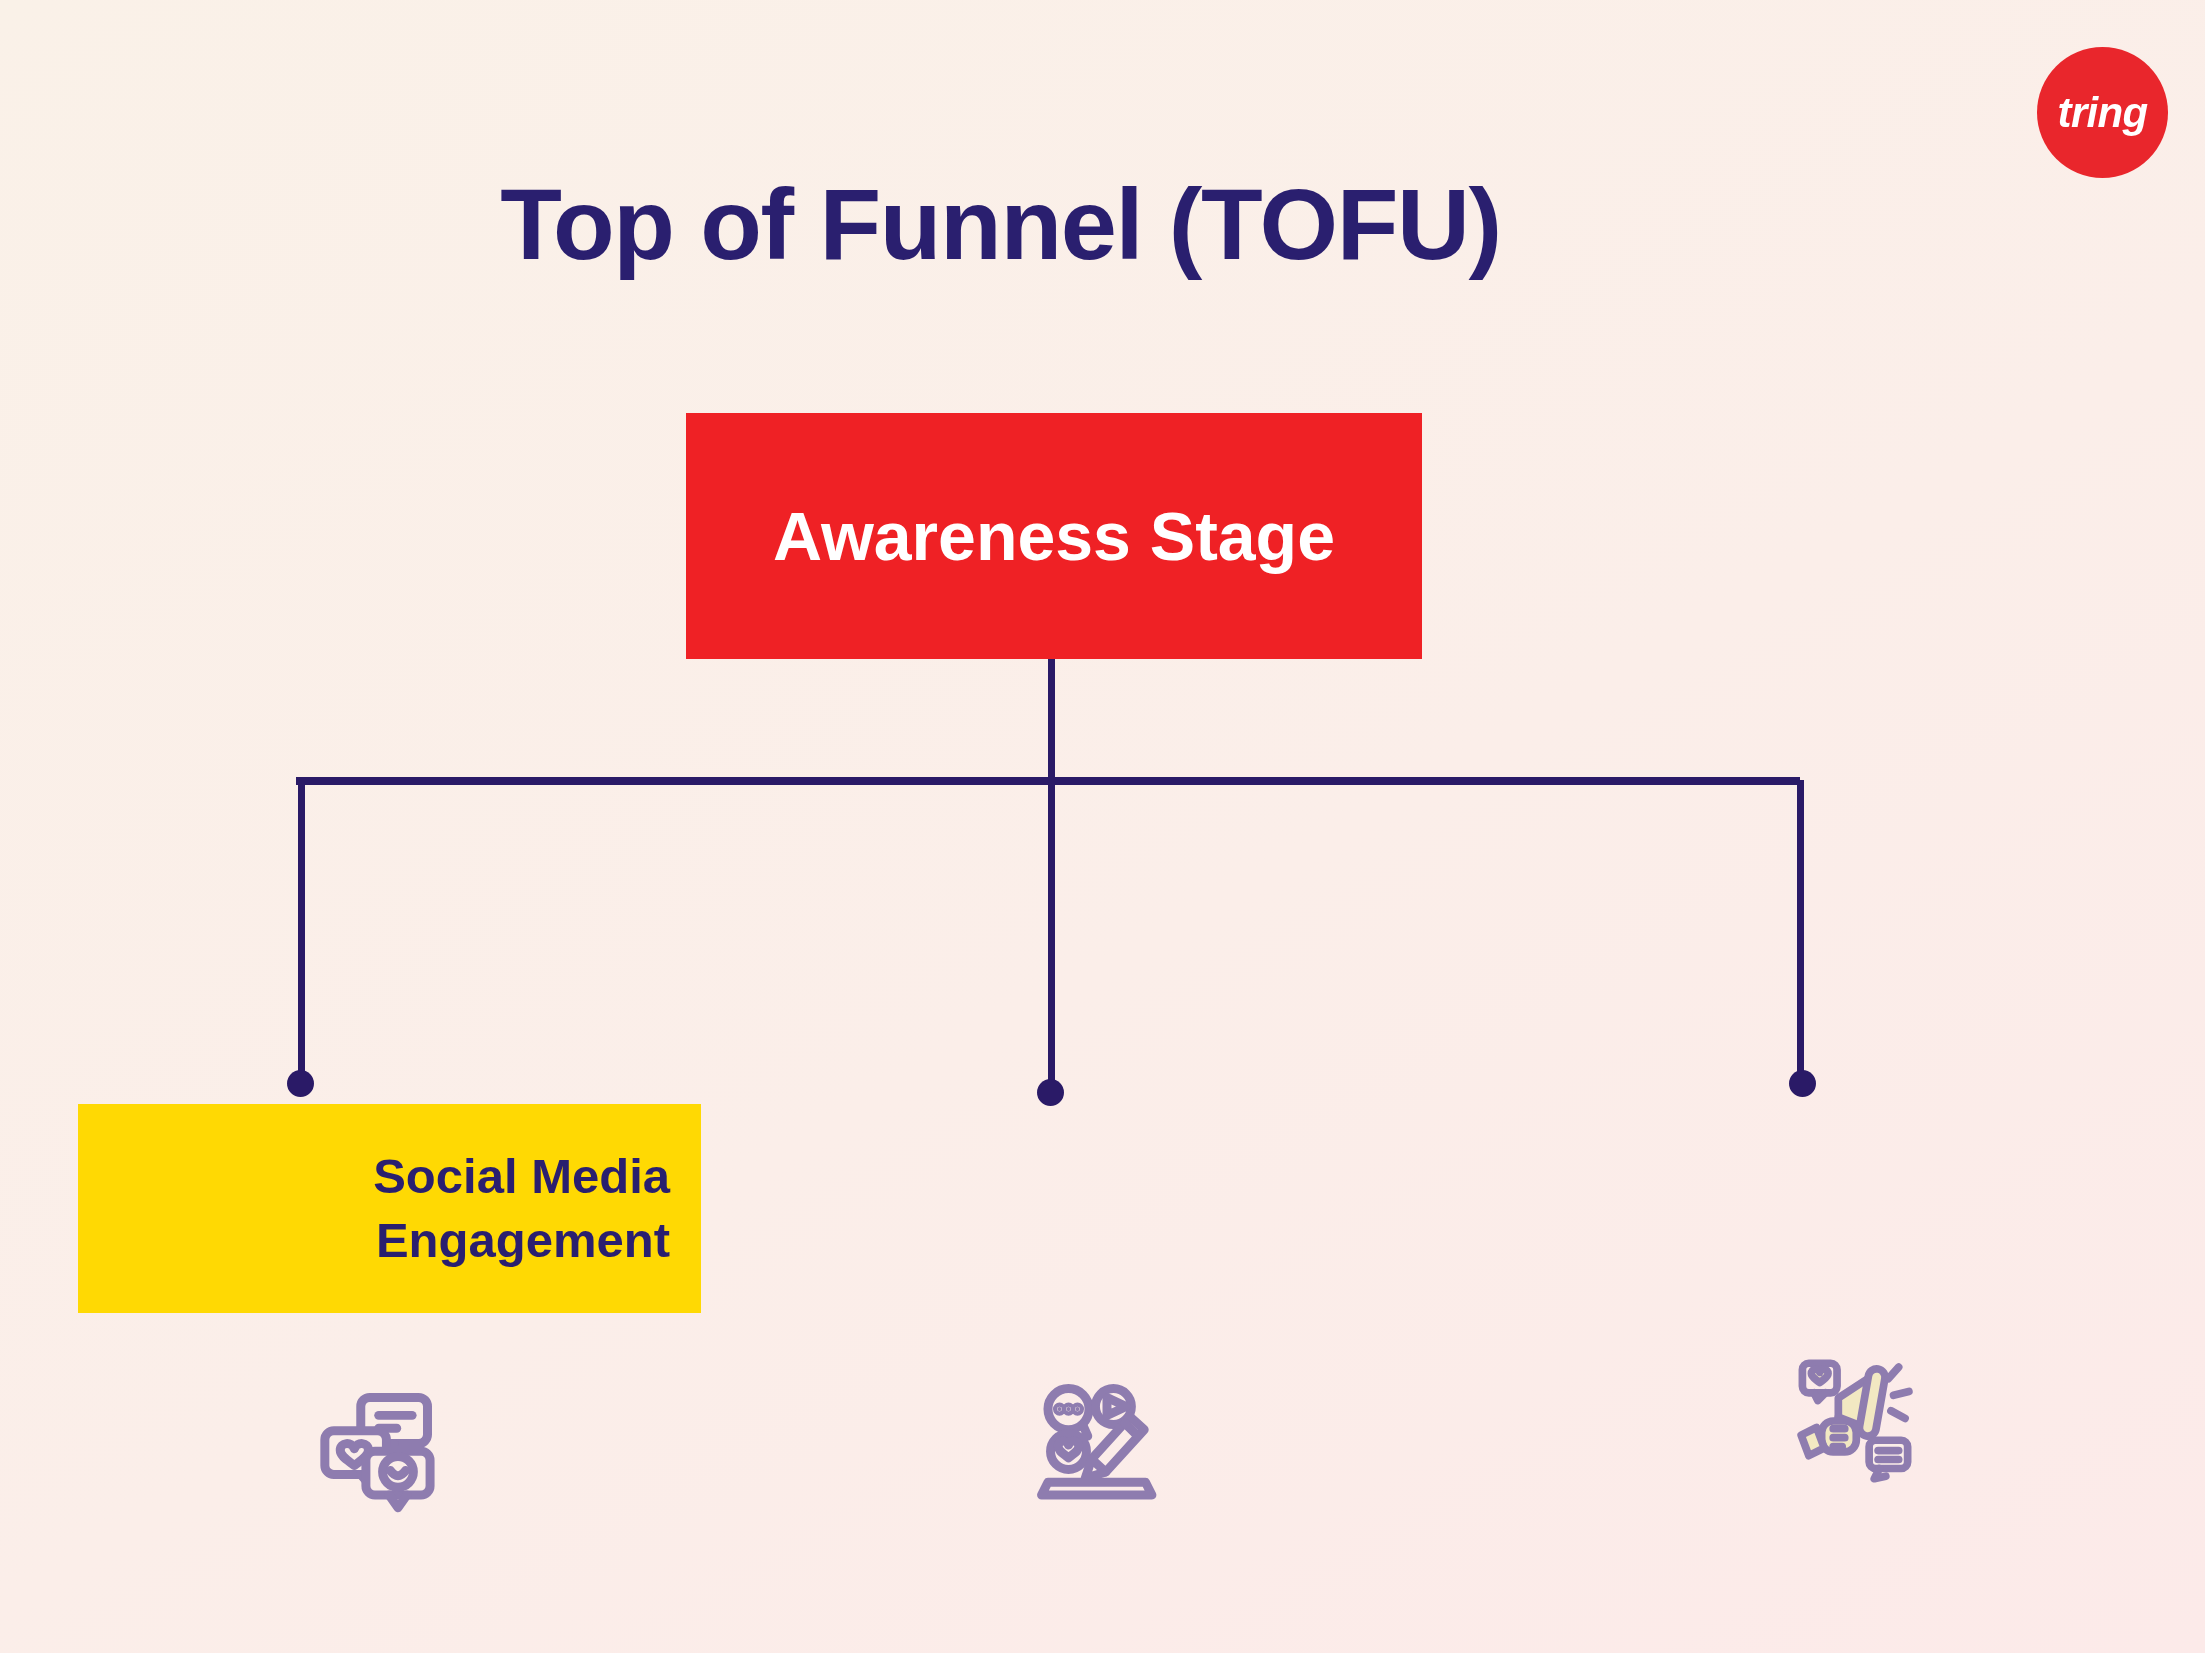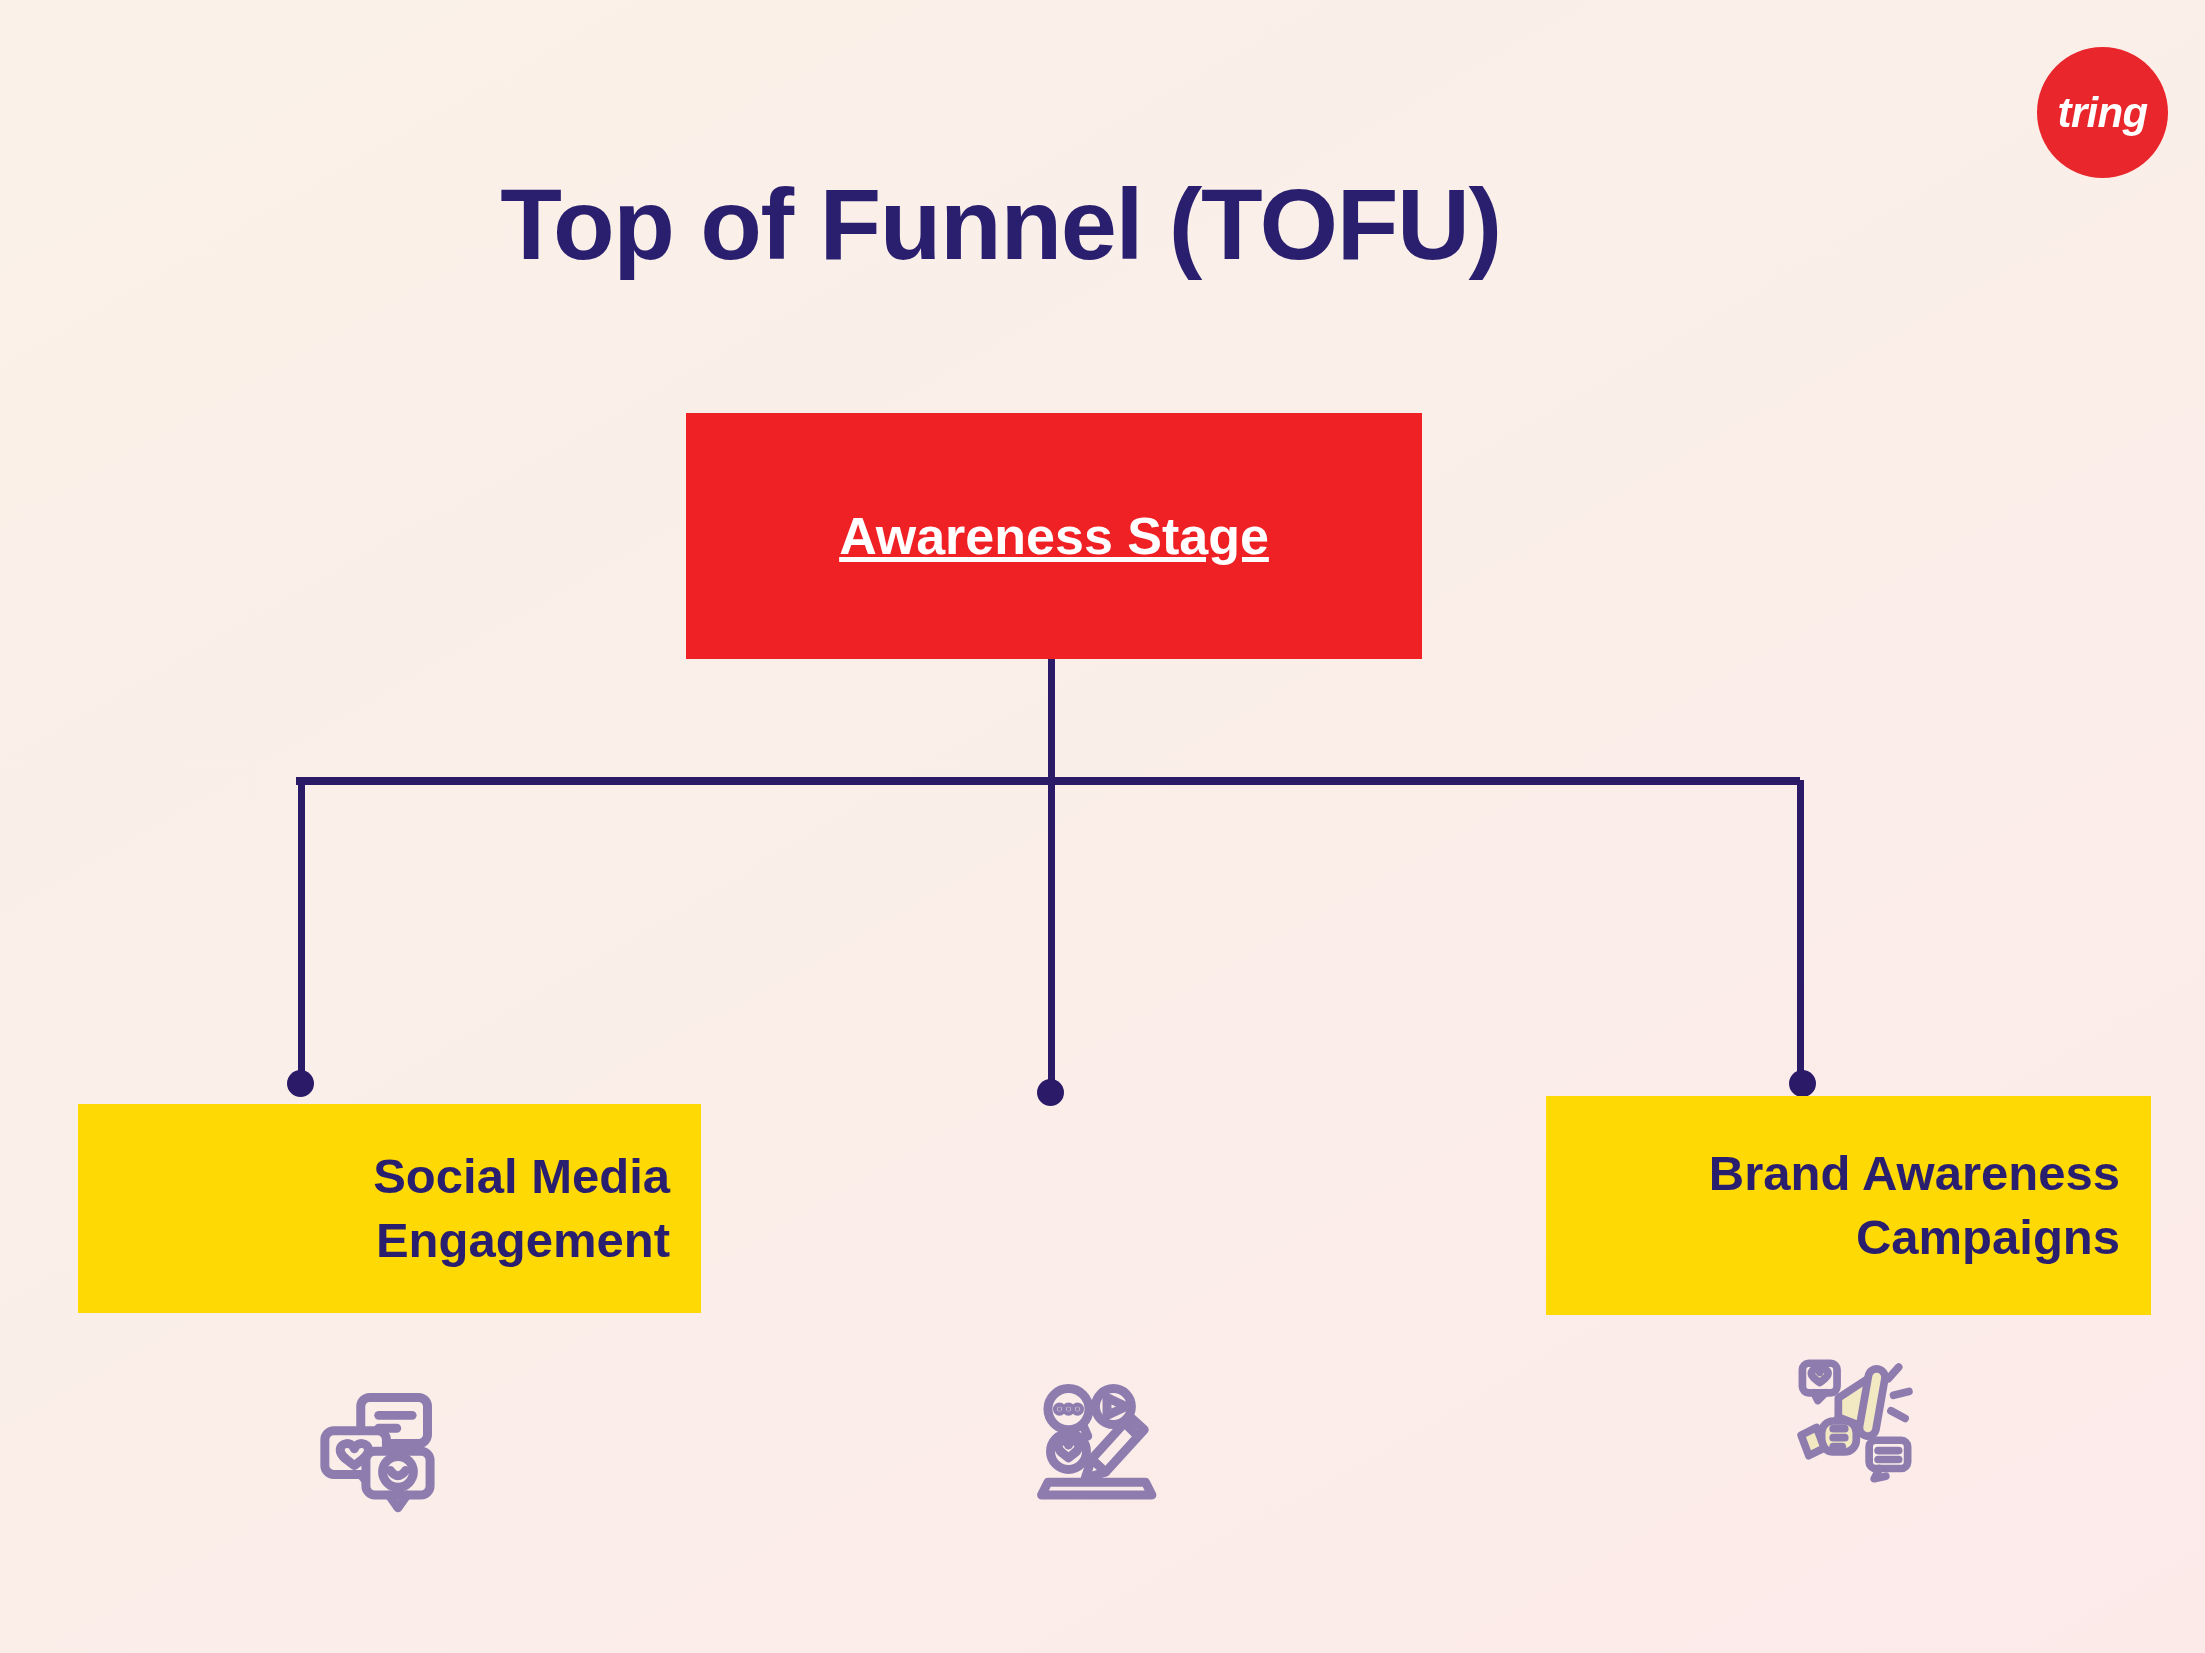--- a/index.html
+++ b/index.html
@@ -23,21 +23,21 @@
     border-radius:50%;background:#e9262c;
     display:flex;align-items:center;justify-content:center;font-style:italic;
   }
   .logo span{color:#ffffff;font-size:42px;font-weight:bold;letter-spacing:-0.7px;}
   .node{
     position:absolute;display:flex;align-items:center;justify-content:center;
     text-align:center;font-weight:bold;
   }
   .root-node{
     left:686px;top:413px;width:736px;height:246px;
-    background:#ef2125;color:#ffffff;font-size:52px;text-decoration:underline;
+    background:#ef2125;color:#ffffff;font-size:68px;
   }
   .child-node{
     background:#ffd903;color:#2a1f6f;font-size:49px;line-height:1.3;
     padding:0 31px;box-sizing:border-box;text-align:right;
   }
   .child-0{left:78px;top:1104px;width:623px;height:209px;}
   .child-1{left:765px;top:1108px;width:676px;height:222px;}
   .child-2{left:1546px;top:1096px;width:605px;height:219px;}
   .line{position:absolute;background:#2a1a67;}
   .v-mid{left:1048px;top:659px;width:6.5px;height:434px;}
@@ -75,23 +75,20 @@
 
   <div class="node root-node">
     <span>Awareness Stage</span>
   </div>
 
   <div class="node child-node child-0">
     <span>Social Media Engagement</span>
   </div>
 
 
-  <div class="node child-node child-2">
-    <span>Brand Awareness Campaigns</span>
-  </div>
 
   <div class="icon icon-0">
     <svg viewBox="0 0 120 120">
       <g fill="none" stroke="#8e7caf" stroke-width="7" stroke-linecap="round" stroke-linejoin="round">
         <rect x="38" y="12" width="52" height="36" rx="7" fill="none"></rect>
         <path d="M64,48 l-9,9 v-9"></path>
         <line x1="52" y1="26" x2="78" y2="26"></line>
         <line x1="52" y1="36" x2="66" y2="36"></line>
         <rect x="10" y="38" width="48" height="34" rx="7" fill="#fbeee9"></rect>
         <path d="M38,72 l9,11"></path>

